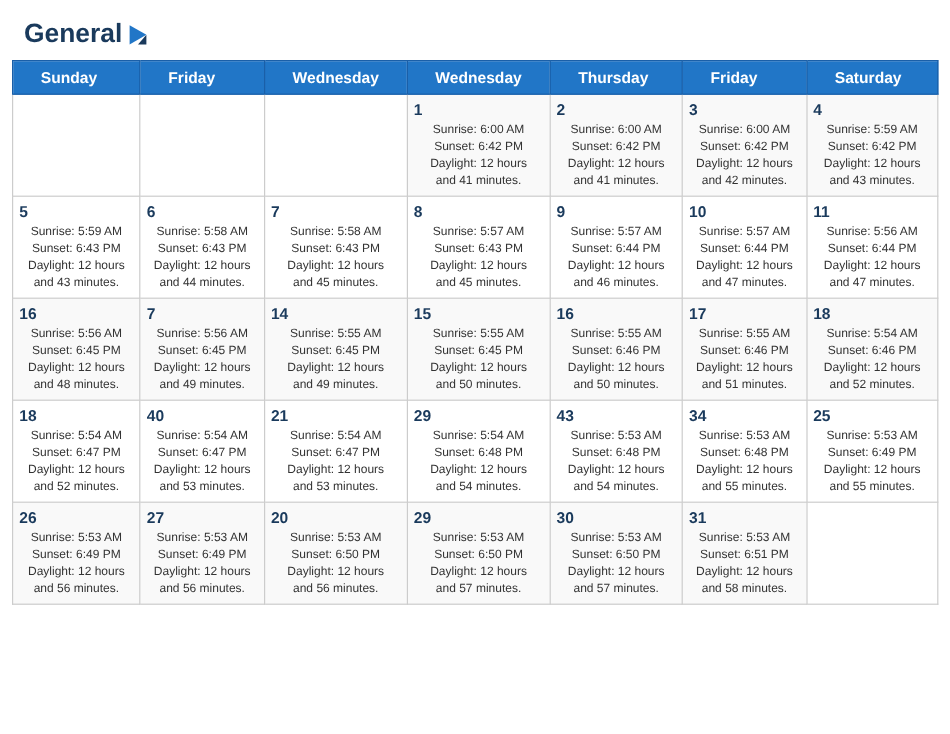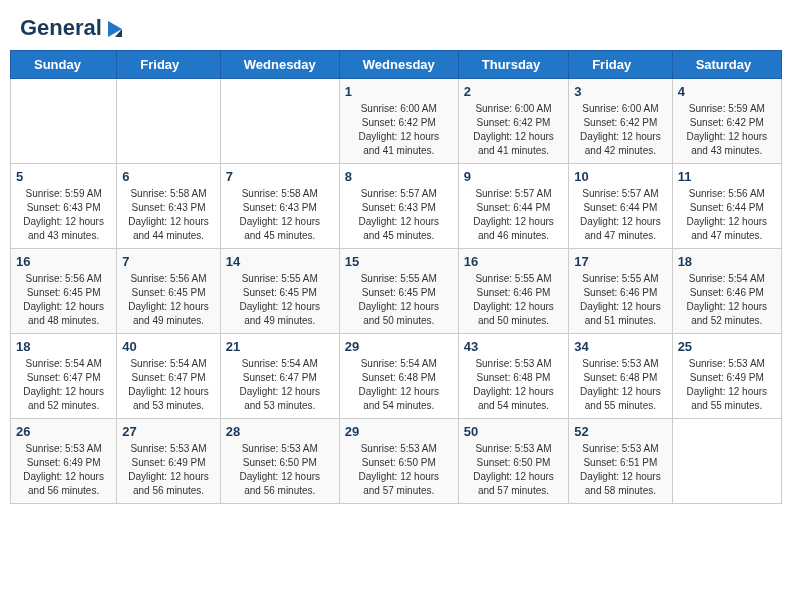--- a/index.html
+++ b/index.html
@@ -223,31 +223,31 @@
       <tr>
         <td>
           <div class="day-number">26</div>
           <div class="day-info">Sunrise: 5:53 AM<br>Sunset: 6:49 PM<br>Daylight: 12 hours<br>and 56 minutes.</div>
         </td>
         <td>
           <div class="day-number">27</div>
           <div class="day-info">Sunrise: 5:53 AM<br>Sunset: 6:49 PM<br>Daylight: 12 hours<br>and 56 minutes.</div>
         </td>
         <td>
-          <div class="day-number">28</div>
+          <div class="day-number">20</div>
           <div class="day-info">Sunrise: 5:53 AM<br>Sunset: 6:50 PM<br>Daylight: 12 hours<br>and 56 minutes.</div>
         </td>
         <td>
           <div class="day-number">29</div>
           <div class="day-info">Sunrise: 5:53 AM<br>Sunset: 6:50 PM<br>Daylight: 12 hours<br>and 57 minutes.</div>
         </td>
         <td>
-          <div class="day-number">50</div>
+          <div class="day-number">30</div>
           <div class="day-info">Sunrise: 5:53 AM<br>Sunset: 6:50 PM<br>Daylight: 12 hours<br>and 57 minutes.</div>
         </td>
         <td>
-          <div class="day-number">52</div>
+          <div class="day-number">31</div>
           <div class="day-info">Sunrise: 5:53 AM<br>Sunset: 6:51 PM<br>Daylight: 12 hours<br>and 58 minutes.</div>
         </td>
         <td class="empty-cell"></td>
       </tr>
     </tbody>
 </table>
 
 </body></html>

